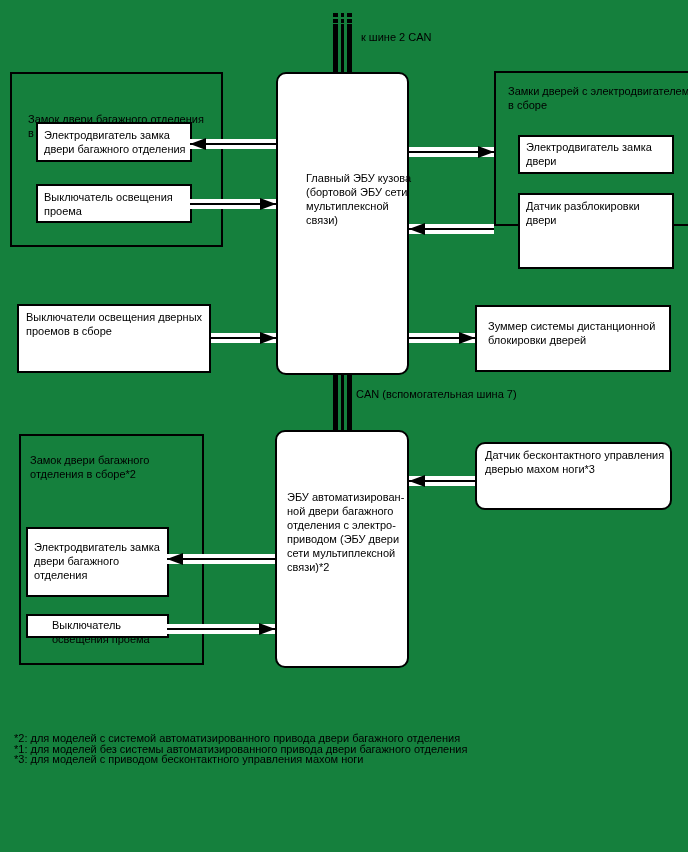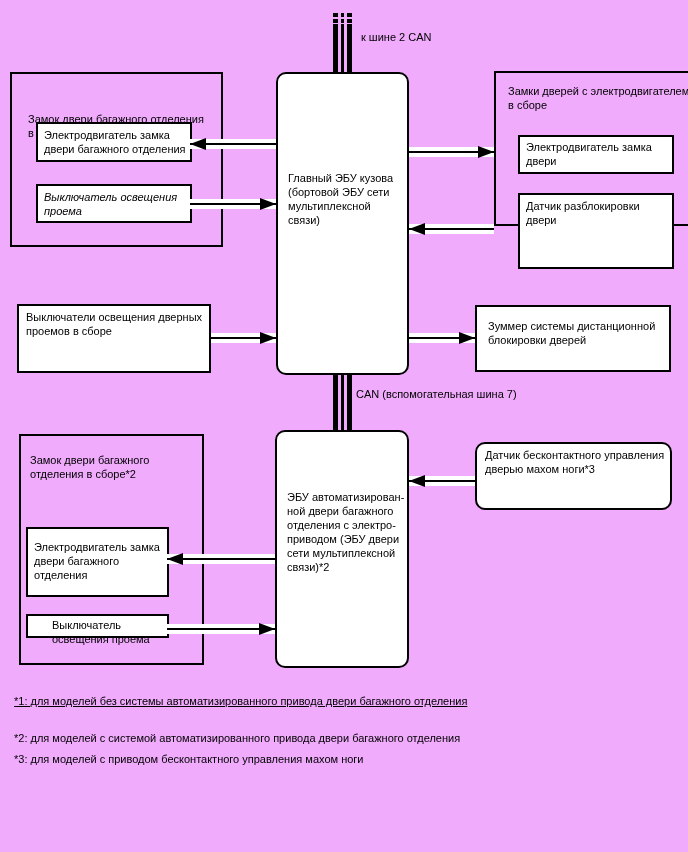--- a/index.html
+++ b/index.html
@@ -1,17 +1,17 @@
 <!DOCTYPE html>
 <html><head>
 <meta charset="utf-8">
 <style>
   html,body { margin:0; padding:0; background:#ffffff; }
   #page {
-    position:relative; width:688px; height:852px; background:#f0abfc;
+    position:relative; width:688px; height:852px; background:#15803d;
     font-family:"Liberation Sans", sans-serif; color:#000;
   }
   .box {
     position:absolute; box-sizing:border-box; border:2px solid #000;
     background:#fff; font-size:11px; line-height:14px; white-space:pre;
     z-index:3;
   }
   .group { background:transparent; z-index:1; }
   .group .title { position:absolute; white-space:pre; font-size:11px; line-height:14px; }
   .group .box { z-index:2; }
@@ -45,25 +45,25 @@
   <div class="bus" style="left:333px; top:13px; height:4px;"></div>
   <div class="bus" style="left:333px; top:19px; height:4px;"></div>
   <div class="bus" style="left:333px; top:24px; height:49px;"></div>
   <div class="bus-label" style="left:361px; top:31px;">к шине 2 CAN</div>
 
   <div class="box group" style="left:10px; top:72px; width:213px; height:175px;">
     <div class="title" style="left:16px; top:11px;margin-top:27px;">Замок двери багажного отделения
 в сборе*1</div>
     <div class="box" style="left:24px; top:48px; width:156px; height:40px; padding:4px 0 0 6px;">Электродвигатель замка
 двери багажного отделения</div>
-    <div class="box" style="left:24px; top:110px; width:156px; height:39px; padding:4px 0 0 6px;font-style:italic;">Выключатель освещения
+    <div class="box" style="left:24px; top:110px; width:156px; height:39px; padding:4px 0 0 6px;">Выключатель освещения
 проема</div>
   </div>
 
-  <div class="box ecu" style="left:276px; top:72px; width:133px; height:303px; padding:97px 0 0 10px;">Главный ЭБУ кузова
+  <div class="box ecu" style="left:276px; top:72px; width:133px; height:303px; padding:97px 0 0 28px;">Главный ЭБУ кузова
 (бортовой ЭБУ сети
 мультиплексной
 связи)</div>
 
   <div class="box group" style="left:472px; top:71px; width:198px; height:155px;margin-left:22px;">
     <div class="title" style="left:12px; top:11px;">Замки дверей с электродвигателем
 в сборе</div>
     <div class="box" style="left:22px; top:62px; width:156px; height:39px; padding:3px 0 0 6px;">Электродвигатель замка
 двери</div>
     <div class="box" style="left:22px; top:120px; width:156px; height:76px; padding:4px 0 0 6px;">Датчик разблокировки
@@ -101,17 +101,17 @@
   <div class="conn head-left" style="left:190px; top:139px; width:86px;"></div>
   <div class="conn head-right" style="left:190px; top:199px; width:86px;"></div>
   <div class="conn head-right" style="left:409px; top:147px; width:85px;"></div>
   <div class="conn head-left" style="left:409px; top:224px; width:85px;"></div>
   <div class="conn head-right" style="left:211px; top:333px; width:65px;"></div>
   <div class="conn head-right" style="left:409px; top:333px; width:66px;"></div>
   <div class="conn head-left" style="left:409px; top:476px; width:66px;"></div>
   <div class="conn head-left" style="left:167px; top:554px; width:108px;"></div>
   <div class="conn head-right" style="left:167px; top:624px; width:108px;"></div>
 
-  <div class="footnote" style="top:694px;text-decoration:underline;">*1: для моделей без системы автоматизированного привода двери багажного отделения</div>
+  <div class="footnote" style="top:742px;">*1: для моделей без системы автоматизированного привода двери багажного отделения</div>
   <div class="footnote" style="top:731px;">*2: для моделей с системой автоматизированного привода двери багажного отделения</div>
   <div class="footnote" style="top:752px;">*3: для моделей с приводом бесконтактного управления махом ноги</div>
 
 </div>
 
 </body></html>

